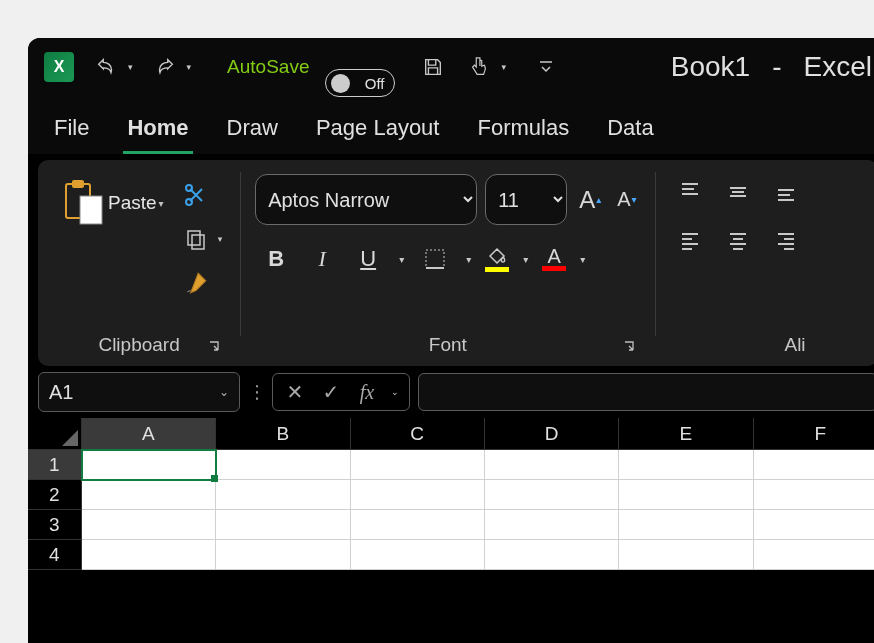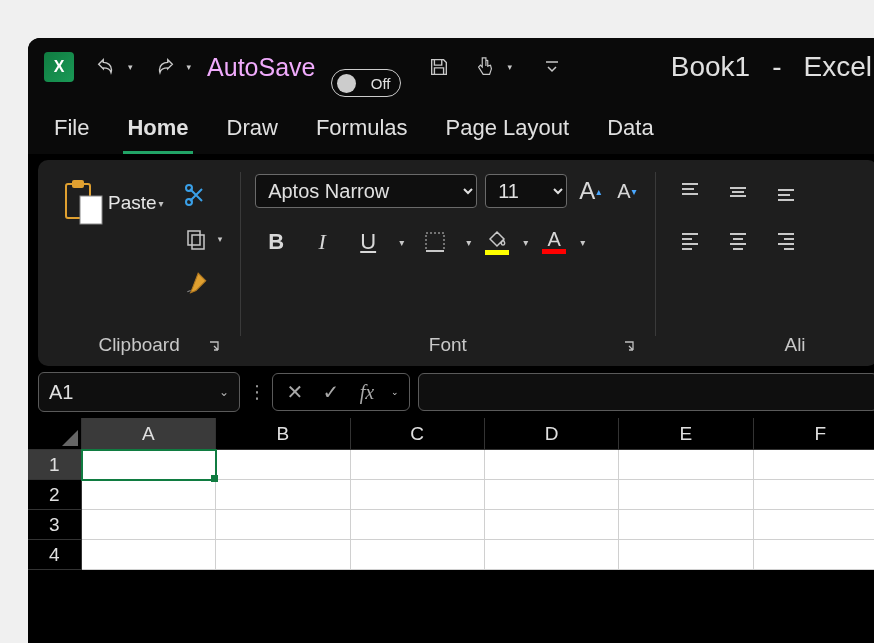--- a/index.html
+++ b/index.html
@@ -37,21 +37,21 @@
     color:#fff;font-weight:bold;font-size:16px;
     margin-right: 8px;
   }
   .qat-btn {
     display:flex;align-items:center;justify-content:center;
     width:32px;height:32px;border-radius:4px;
     color:#c8c8c8;cursor:pointer;
   }
   .qat-group{display:flex;align-items:center;gap:2px;margin-right:4px;}
   .qat-caret{font-size:9px;color:#c8c8c8;padding:0 4px;cursor:pointer;}
-  .autosave-label{color:#f0abfc;font-size:25px;margin-left:0;margin-right:8px;}
+  .autosave-label{color:#84cc16;font-size:19px;margin-left:20px;margin-right:8px;}
   .toggle{
     width:70px;height:28px;border:1.5px solid #ccc;border-radius:14px;
     display:flex;align-items:center;position:relative;cursor:pointer;margin-top:32px;
   }
   .toggle-thumb{
     width:19px;height:19px;border-radius:50%;background:#ccc;
     position:absolute;left:5px;
   }
   .toggle-text{color:#e0e0e0;font-size:15px;position:absolute;right:10px;}
   .title-text{
@@ -107,21 +107,21 @@
   .clip-col{display:flex;flex-direction:column;gap:10px;padding-top:4px;}
   .small-btn{
     width:36px;height:34px;display:flex;align-items:center;justify-content:center;
     cursor:pointer;border-radius:4px;color:#d0d0d0;
   }
   .small-split{display:flex;align-items:center;}
   
   .font-top-row{display:flex;gap:8px;align-items:center;margin-bottom:14px;}
   .font-select{
     background:#0f0f0f;border:1px solid #6a6a6a;color:#e0e0e0;
-    font-size:20px;height:34px;border-radius:4px;padding:2px 8px;
+    font-size:20px;height:51px;border-radius:12px;padding:2px 8px;
   }
   .font-name-select{width:222px;}
   .font-size-select{width:82px;}
   .grow-shrink{display:flex;gap:8px;align-items:center;}
   .ab-btn{
     color:#d8d8d8;font-size:24px;cursor:pointer;padding:2px 4px;
     display:flex;align-items:center;border-radius:4px;position:relative;
   }
   .ab-caret{font-size:10px;margin-left:1px;}
   .font-bottom-row{display:flex;gap:4px;align-items:center;}
@@ -267,22 +267,22 @@
       <span>Book1</span>
       <span>-</span>
       <span>Excel</span>
     </div>
   </div>
 
   <div class="tabs">
     <div class="tab">File</div>
     <div class="tab active">Home</div>
     <div class="tab">Draw</div>
+    <div class="tab">Page Layout</div>
     <div class="tab">Formulas</div>
-    <div class="tab">Page Layout</div>
     <div class="tab">Data</div>
   </div>
 
   <div class="ribbon">
 
     <div class="group">
       <div class="group-controls">
         <div class="paste-btn">
           <svg width="46" height="50" viewBox="0 0 46 50">
             <rect x="6" y="6" width="24" height="34" rx="2" fill="none" stroke="#e0a030" stroke-width="2"></rect>

